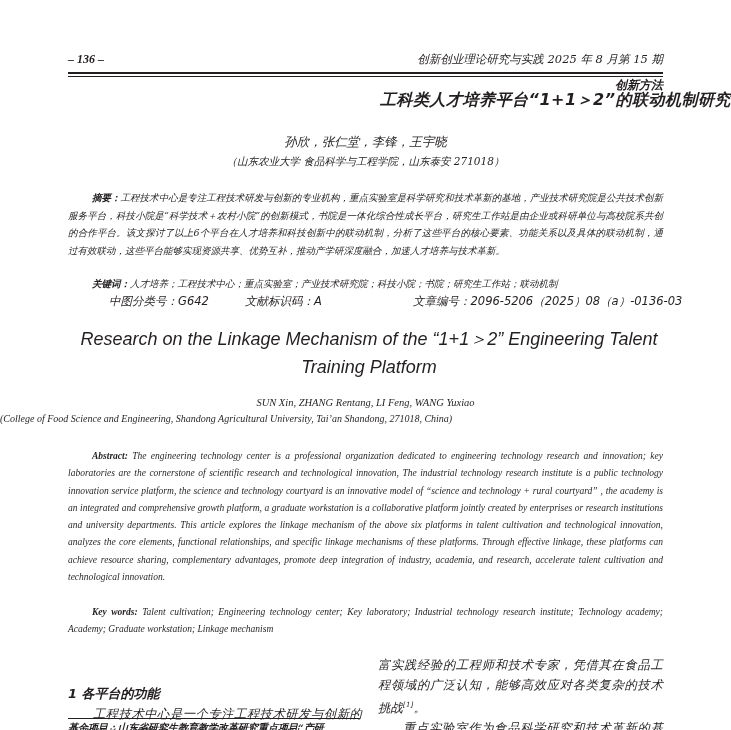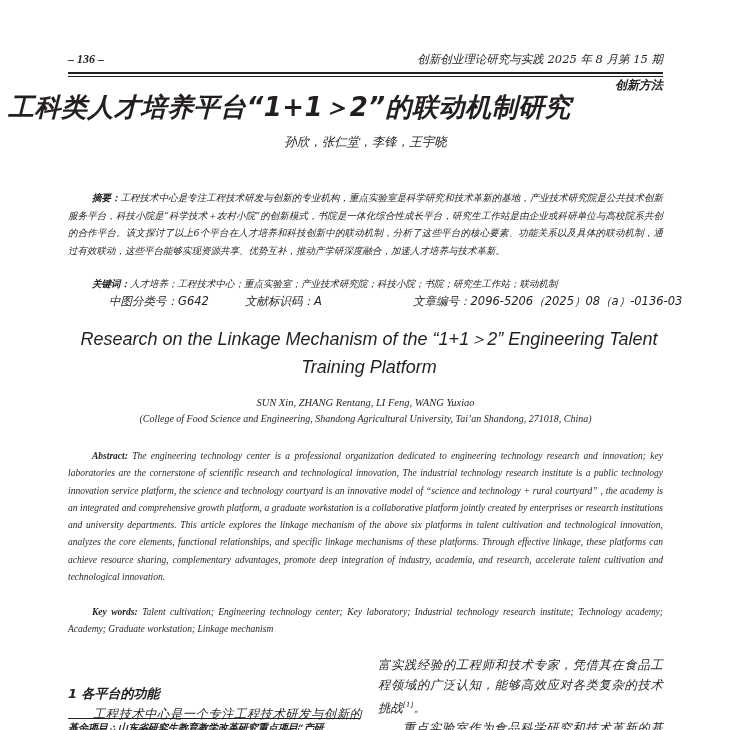--- a/index.html
+++ b/index.html
@@ -4,32 +4,32 @@
 <style>
   html, body { margin: 0; padding: 0; background: #ffffff; }
   body { width: 731px; height: 730px; overflow: hidden; position: relative; color: #231f20; font-family: "DejaVu Serif", serif; }
   .page { position: absolute; left: 0; top: 0; width: 731px; height: 730px; font-style: italic; }
   .header { position: absolute; left: 68px; right: 68px; top: 52px; height: 20px; font-size: 12px; }
   .header .pageno { position: absolute; left: 0; top: 0; font-family: "Liberation Serif", serif; font-size: 12px; font-weight: bold; }
   .header .journal { position: absolute; left: 0; right: 0; text-align: right; top: 0; font-size: 11.5px; }
   .header .section { position: absolute; right: 0; top: 0; font-size: 12px; font-weight: bold; font-family: "DejaVu Sans", sans-serif; margin-top: 25px; }
   .rule1 { position: absolute; left: 68px; right: 68px; top: 72px; border-top: 2px solid #231f20; }
   .rule2 { position: absolute; left: 68px; right: 68px; top: 76px; border-top: 1px solid #231f20; }
-  .cn-title { position: absolute; left: 0; right: 0; top: 90px; text-align: left; font-family: "DejaVu Sans", sans-serif; font-size: 26px; font-weight: bold; letter-spacing: 0.5px; margin-left: 8px; }
+  .cn-title { position: absolute; left: 0; right: 0; top: 90px; text-align: right; font-family: "DejaVu Sans", sans-serif; font-size: 16px; font-weight: bold; letter-spacing: 0.5px; margin-left: 8px; }
   .cn-authors { position: absolute; left: 0; right: 0; top: 134px; text-align: center; font-size: 12.5px; }
   .cn-affil { position: absolute; left: 0; right: 0; top: 155px; text-align: center; font-size: 10.5px; }
   .cn-abstract { position: absolute; left: 68px; right: 68px; top: 189px; font-size: 9.5px; line-height: 17.5px; text-align: justify; text-indent: 24px; }
   .cn-abstract b { font-family: "DejaVu Sans", sans-serif; }
   .cn-keywords { position: absolute; left: 68px; right: 68px; top: 276px; font-size: 9.5px; line-height: 16px; text-indent: 24px; }
   .cn-keywords b { font-family: "DejaVu Sans", sans-serif; }
   .cls-row { position: absolute; left: 92px; right: 68px; top: 294px; height: 16px; font-family: "DejaVu Sans", sans-serif; font-size: 11.5px; margin-left: 17px; }
   .cls-row span { position: absolute; top: 0; white-space: nowrap; }
   .en-title { position: absolute; left: 60px; right: 53px; top: 325px; text-align: center; font-family: "Liberation Sans", sans-serif; font-size: 18px; line-height: 28px; }
   .en-authors { position: absolute; left: 0; right: 0; top: 397px; text-align: center; font-family: "Liberation Serif", serif; font-size: 10.5px; }
-  .en-affil { position: absolute; left: 0; right: 0; top: 413px; text-align: center; font-family: "Liberation Serif", serif; font-size: 10px; }
+  .en-affil { position: absolute; left: 0; right: 0; top: 413px; font-family: "Liberation Serif", serif; font-size: 10px; }
   .en-abstract { position: absolute; left: 68px; right: 68px; top: 448px; font-family: "Liberation Serif", serif; font-size: 9.5px; line-height: 17.3px; text-align: justify; text-indent: 24px; }
   .en-keywords { position: absolute; left: 68px; right: 68px; top: 604px; font-family: "Liberation Serif", serif; font-size: 9.5px; line-height: 17.3px; text-align: justify; text-indent: 24px; }
   .col-left { position: absolute; left: 68px; width: 294px; top: 656px; }
   .col-right { position: absolute; left: 378px; width: 285px; top: 655px; }
   .sec-head { font-family: "DejaVu Sans", sans-serif; font-weight: bold; font-size: 13px; line-height: 20px; margin-top: 28px; }
   .body-text { font-size: 12.3px; line-height: 20px; text-align: justify; text-indent: 25px; letter-spacing: 0.2px; }
   .body-text.noindent { text-indent: 0; }
   .fn-rule { position: absolute; left: 68px; width: 292px; top: 718px; border-top: 1px solid #231f20; }
   .footnote { position: absolute; left: 68px; width: 294px; top: 722px; height: 8px; overflow: hidden; font-size: 10px; font-weight: bold; line-height: 12px; white-space: nowrap; }
   sup { font-size: 7px; }
@@ -42,20 +42,21 @@
   <div class="header">
     <span class="pageno">– 136 –</span>
     <span class="journal">创新创业理论研究与实践 2025 年 8 月第 15 期</span>
     <span class="section">创新方法</span>
   </div>
   <div class="rule1"></div>
   <div class="rule2"></div>
 
   <div class="cn-title">工科类人才培养平台“1+1＞2”的联动机制研究</div>
   <div class="cn-authors">孙欣，张仁堂，李锋，王宇晓</div>
+  <div class="cn-affil">（山东农业大学  食品科学与工程学院，山东泰安  271018）</div>
 
   <div class="cn-abstract">
     <b>摘要：</b><span>工程技术中心是专注工程技术研发与创新的专业机构，重点实验室是科学研究和技术革新的基地，产业技术研究院是公共技术创新服务平台，科技小院是“科学技术＋农村小院”的创新模式，书院是一体化综合性成长平台，研究生工作站是由企业或科研单位与高校院系共创的合作平台。该文探讨了以上6个平台在人才培养和科技创新中的联动机制，分析了这些平台的核心要素、功能关系以及具体的联动机制，通过有效联动，这些平台能够实现资源共享、优势互补，推动产学研深度融合，加速人才培养与技术革新。</span>
   </div>
 
   <div class="cn-keywords">
     <b>关键词：</b><span>人才培养；工程技术中心；重点实验室；产业技术研究院；科技小院；书院；研究生工作站；联动机制</span>
   </div>
 
   <div class="cls-row">

